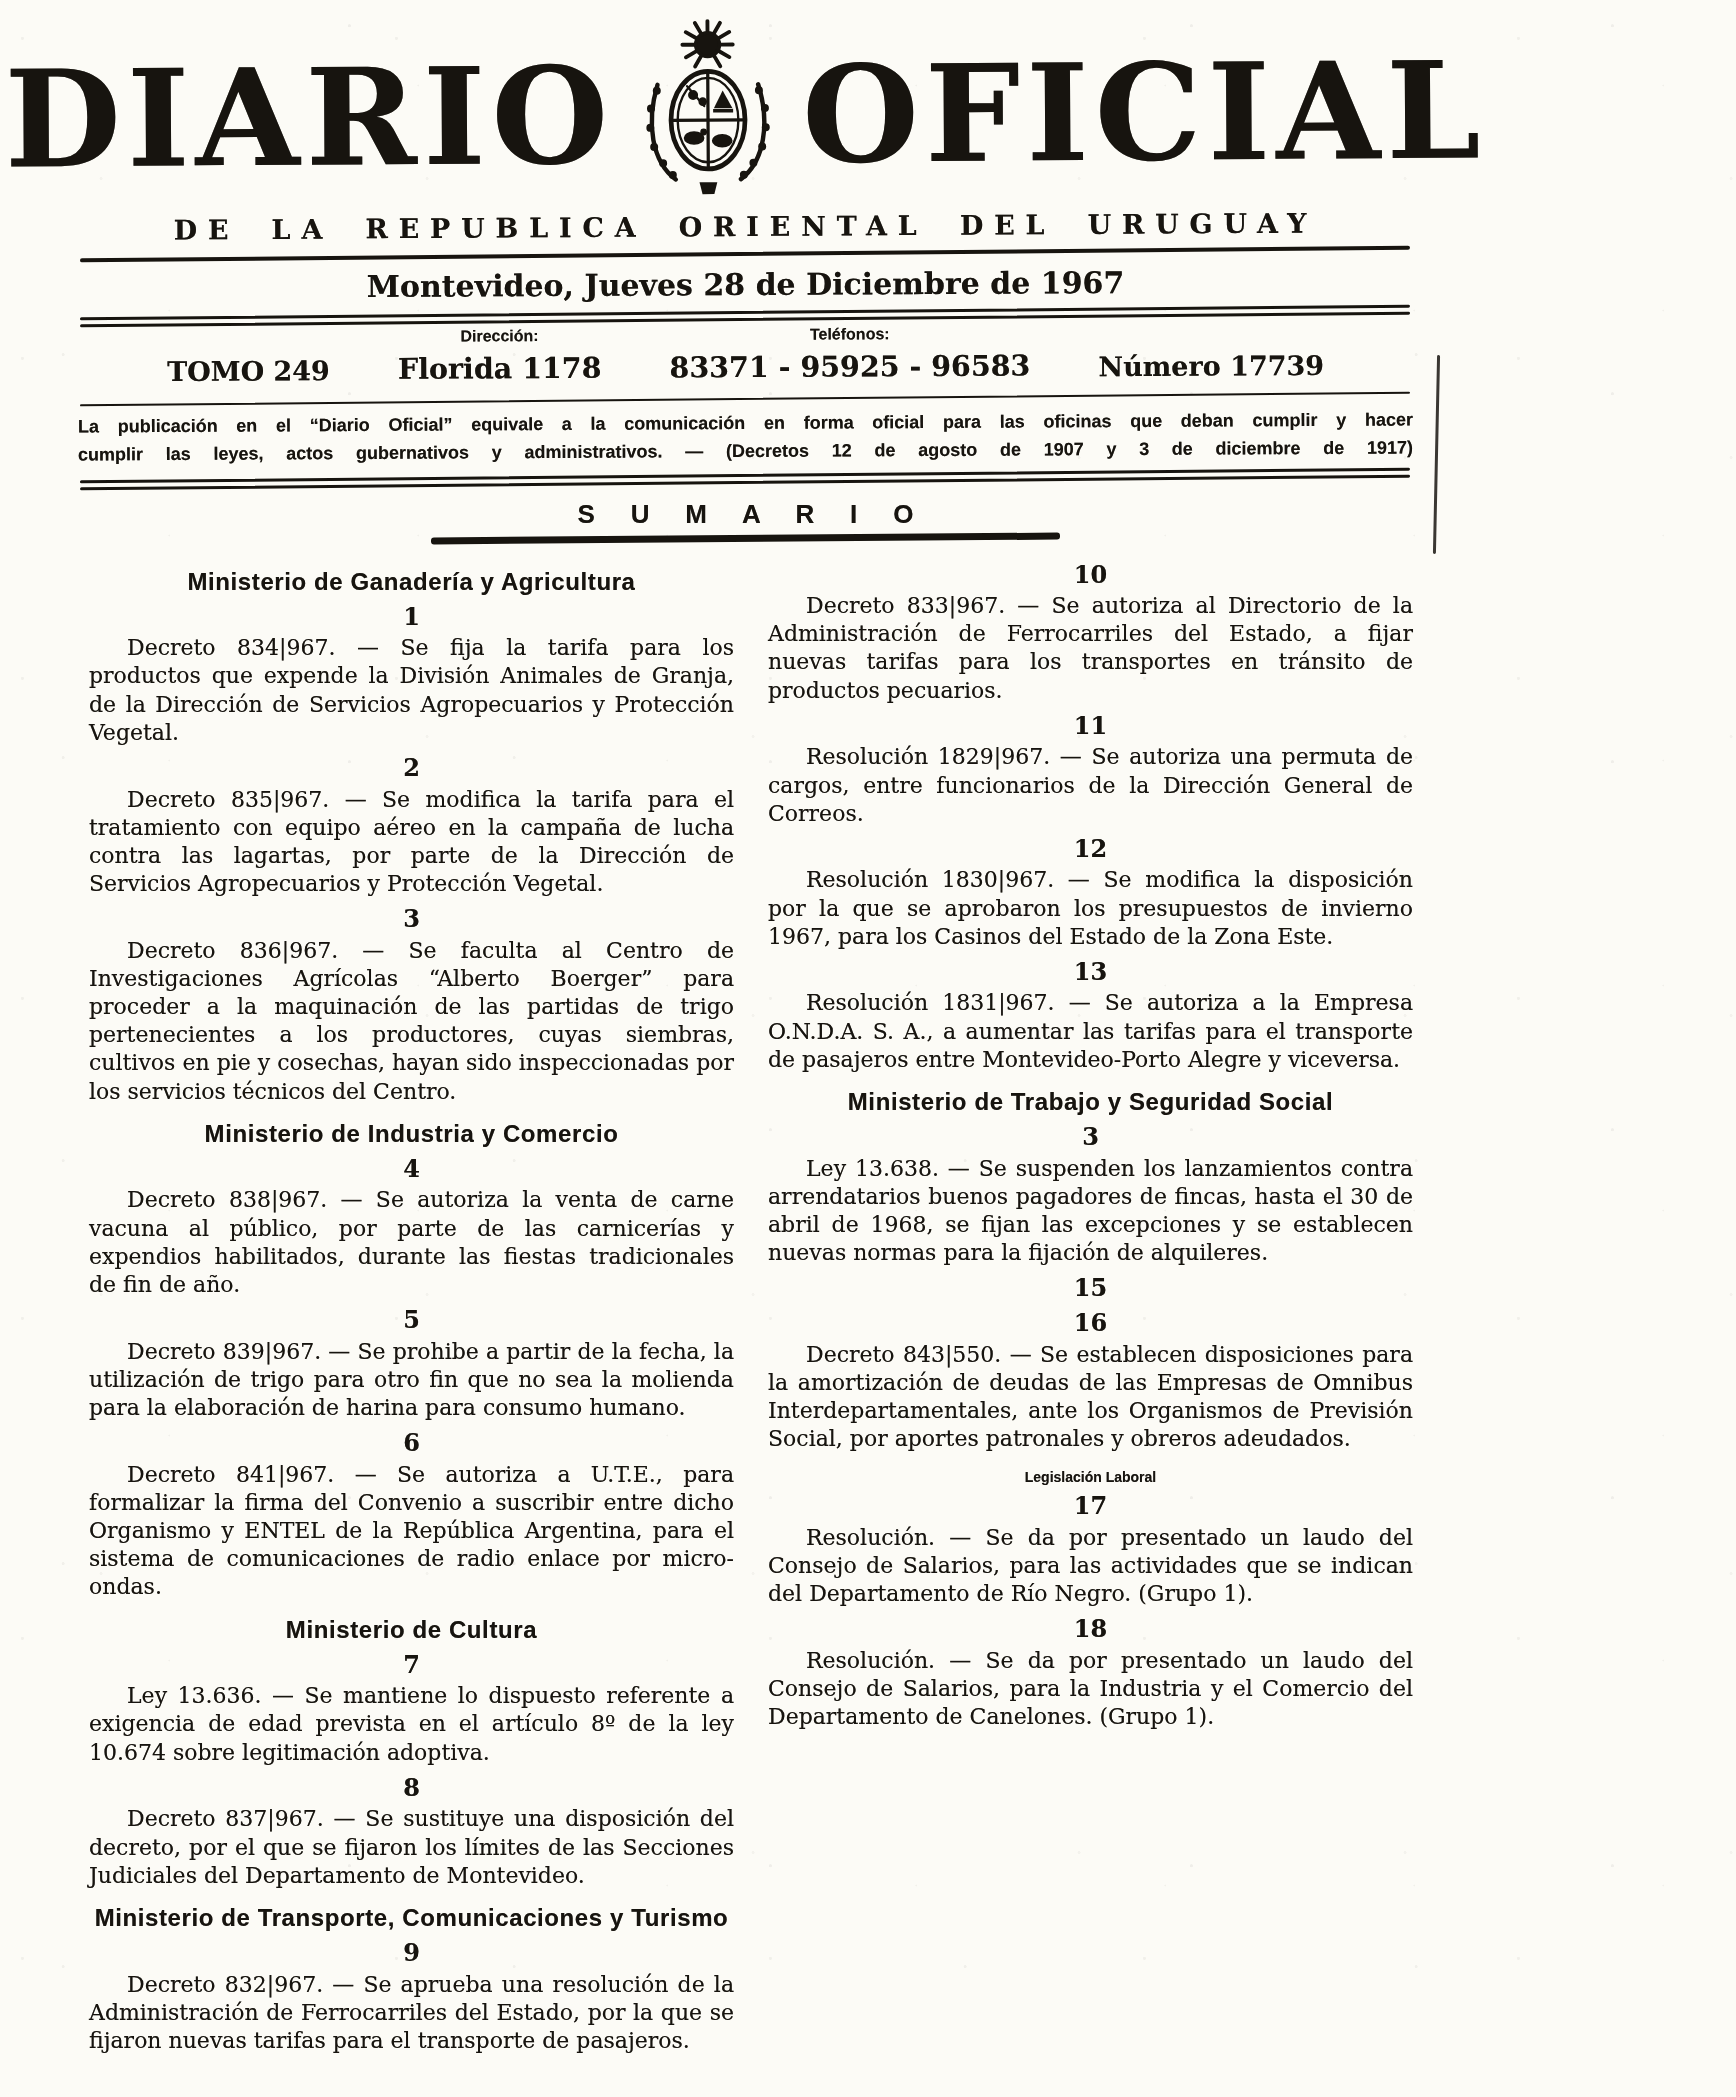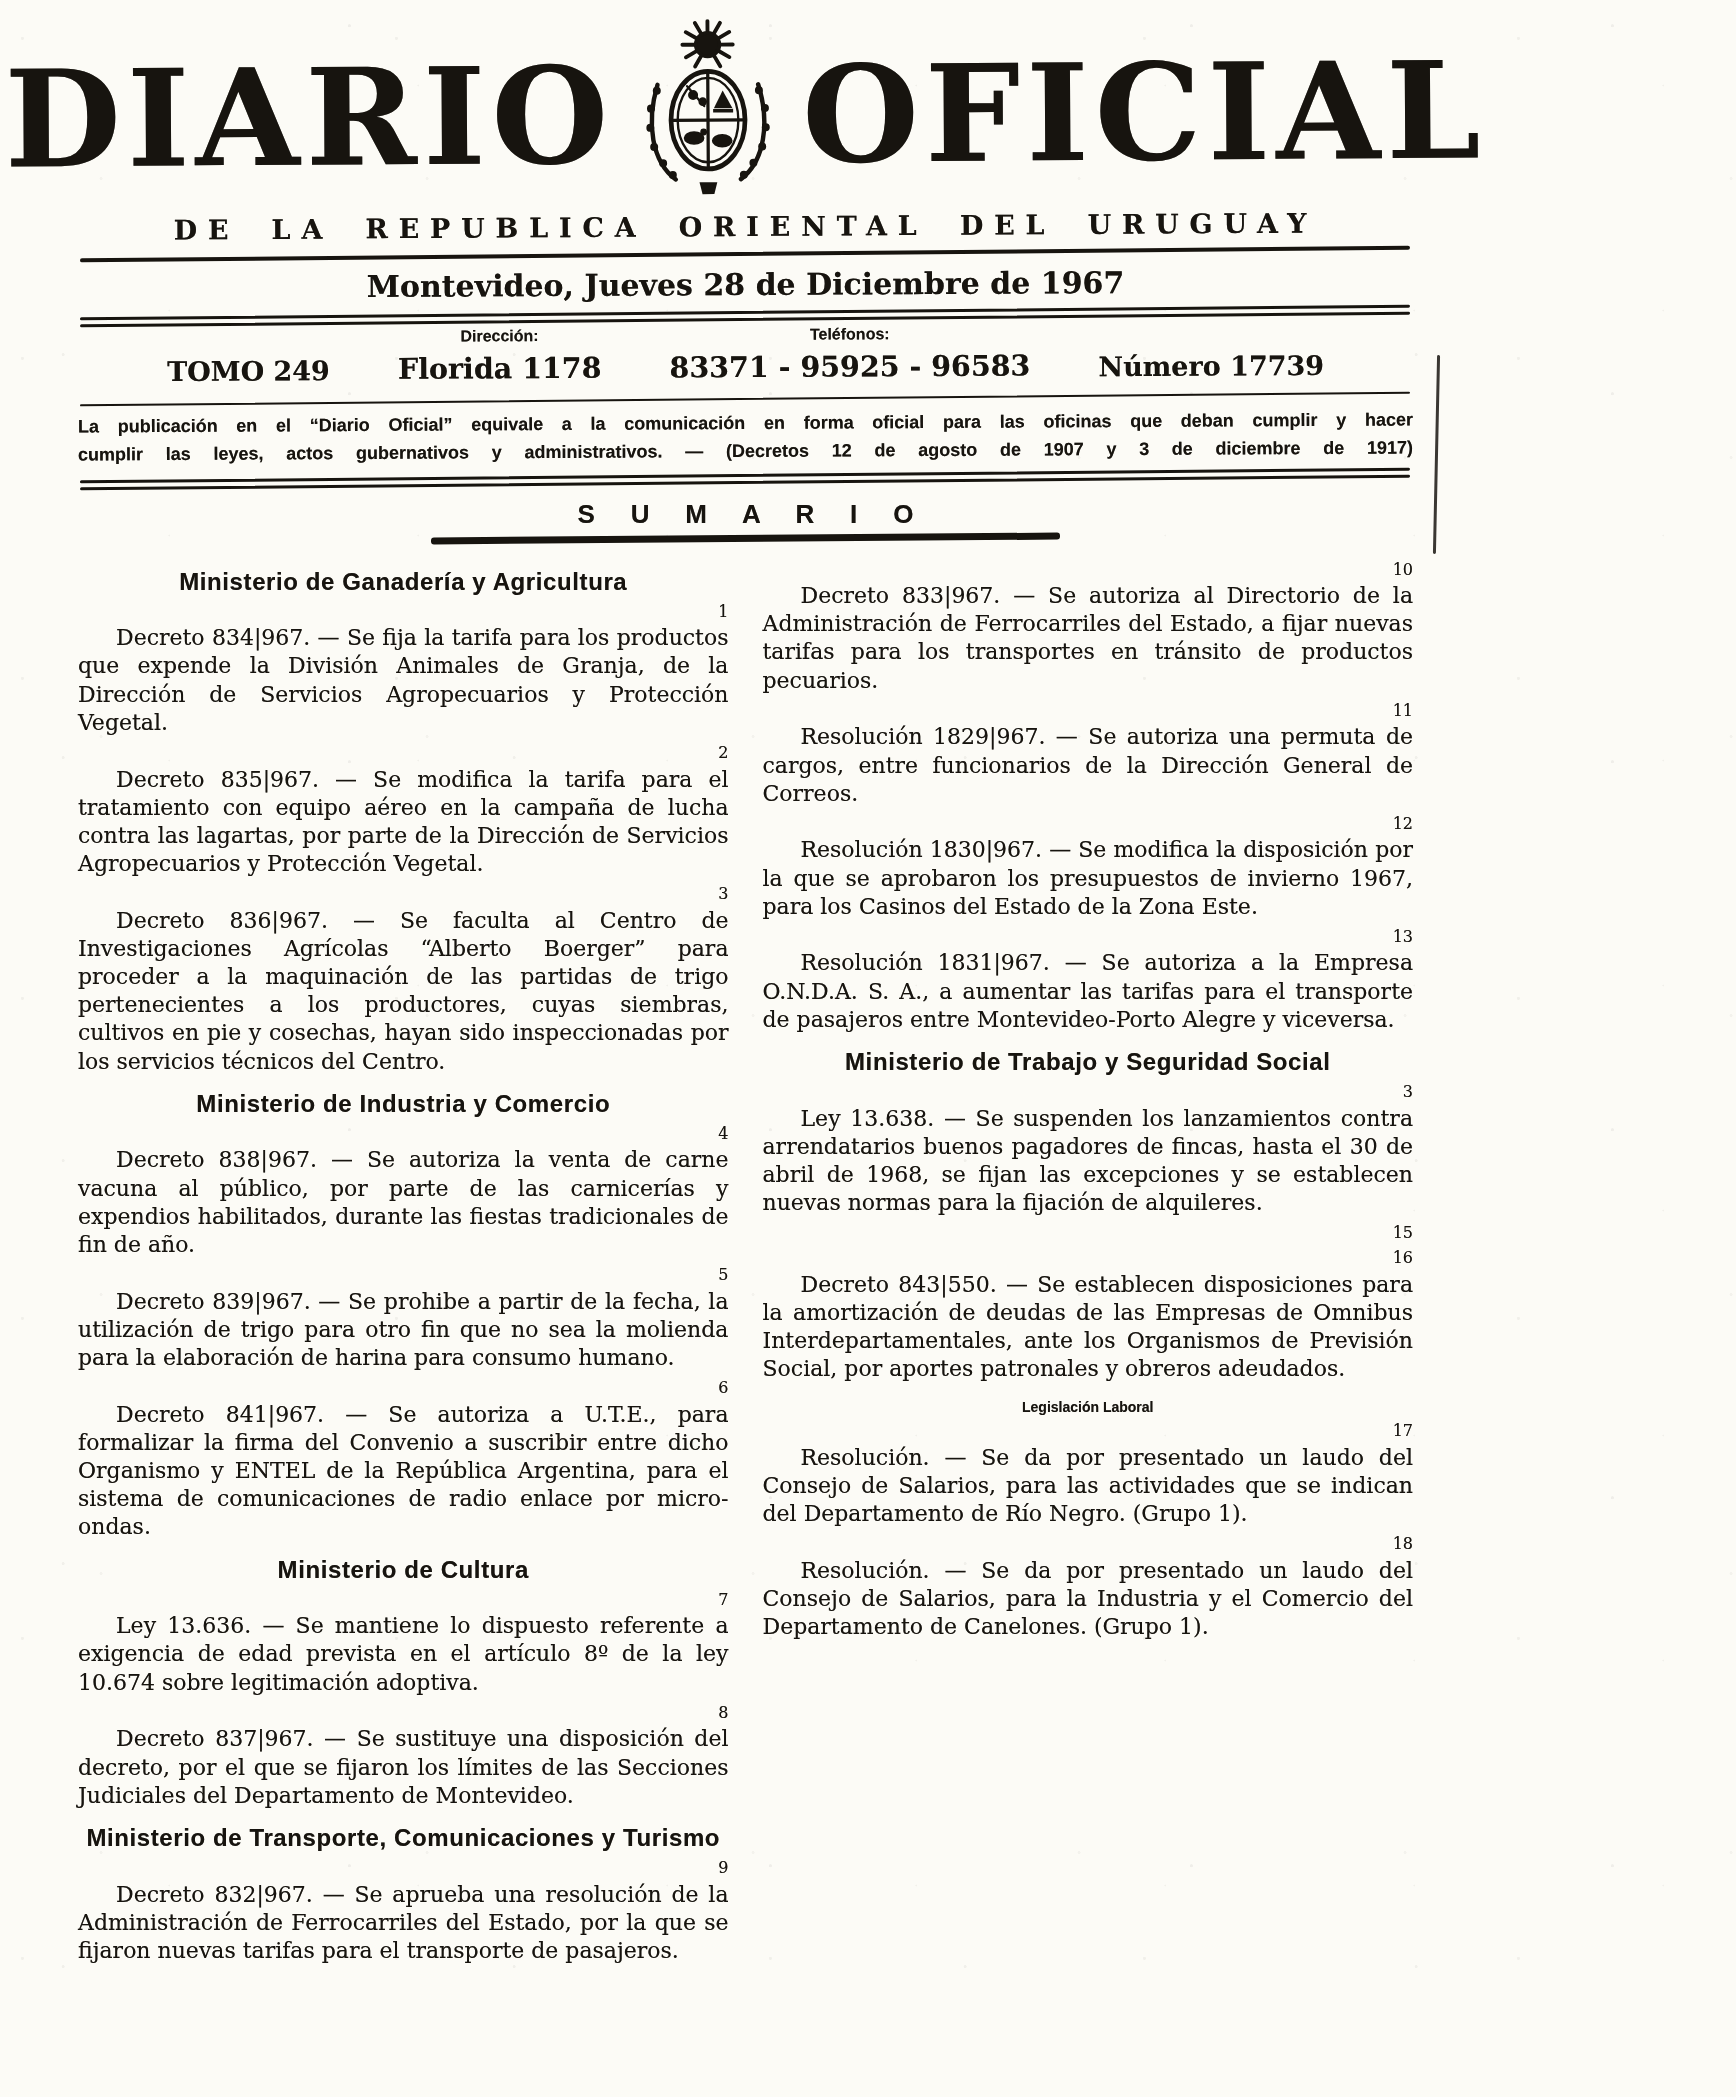--- a/index.html
+++ b/index.html
@@ -119,42 +119,42 @@
   .sumario-rule {
     width: 629px;
     height: 6.5px;
     background: #17140f;
     border-radius: 3px;
     margin: 4.7px auto 12px auto;
     transform: rotate(-0.45deg);
   }
 
   
-  .columns { display: flex; gap: 34px; }
+  .columns { display: flex; gap: 34px; margin-left: 11px; }
   .col { flex: 1 1 0; min-width: 0; }
 
   .item-section {
     font-family: "Liberation Sans", sans-serif;
     font-weight: bold;
     font-size: 24px;
     text-align: center;
     letter-spacing: 0.6px;
     margin: 14.2px 0 4.7px 0;
   }
   .item-sub {
     font-family: "Liberation Sans", sans-serif;
     font-weight: bold;
     font-size: 14px;
     text-align: center;
     margin: 15.4px 0 1.2px 0;
   }
   .item-num {
-    text-align: right;
-    font-weight: normal;
-    font-size: 16px;
+    text-align: center;
+    font-weight: bold;
+    font-size: 24px;
     margin: 6px 0 3.6px 0;
   }
   .item-entry {
     font-size: 22px;
     line-height: 1.28;
     text-align: justify;
     text-indent: 38px;
     margin: 0 0 6px 0;
   }
 

